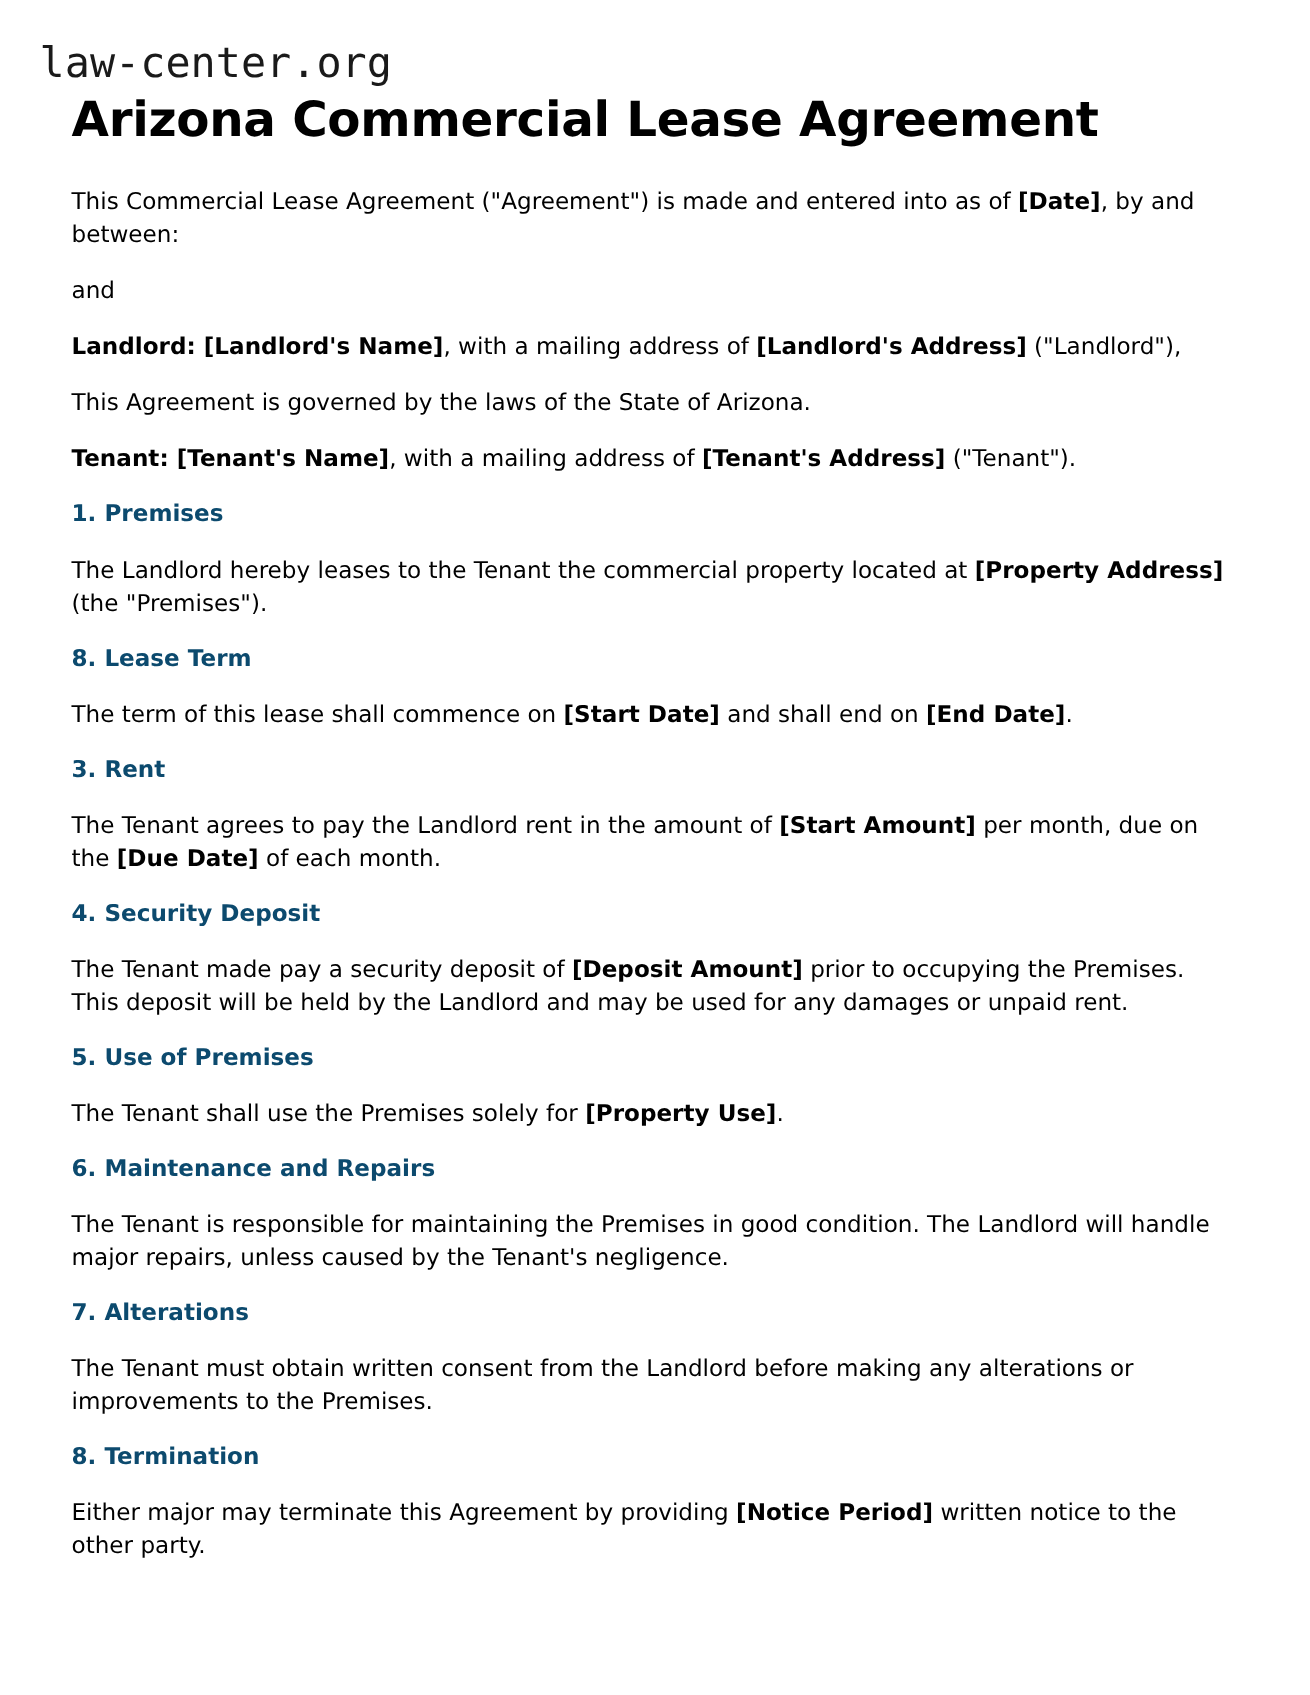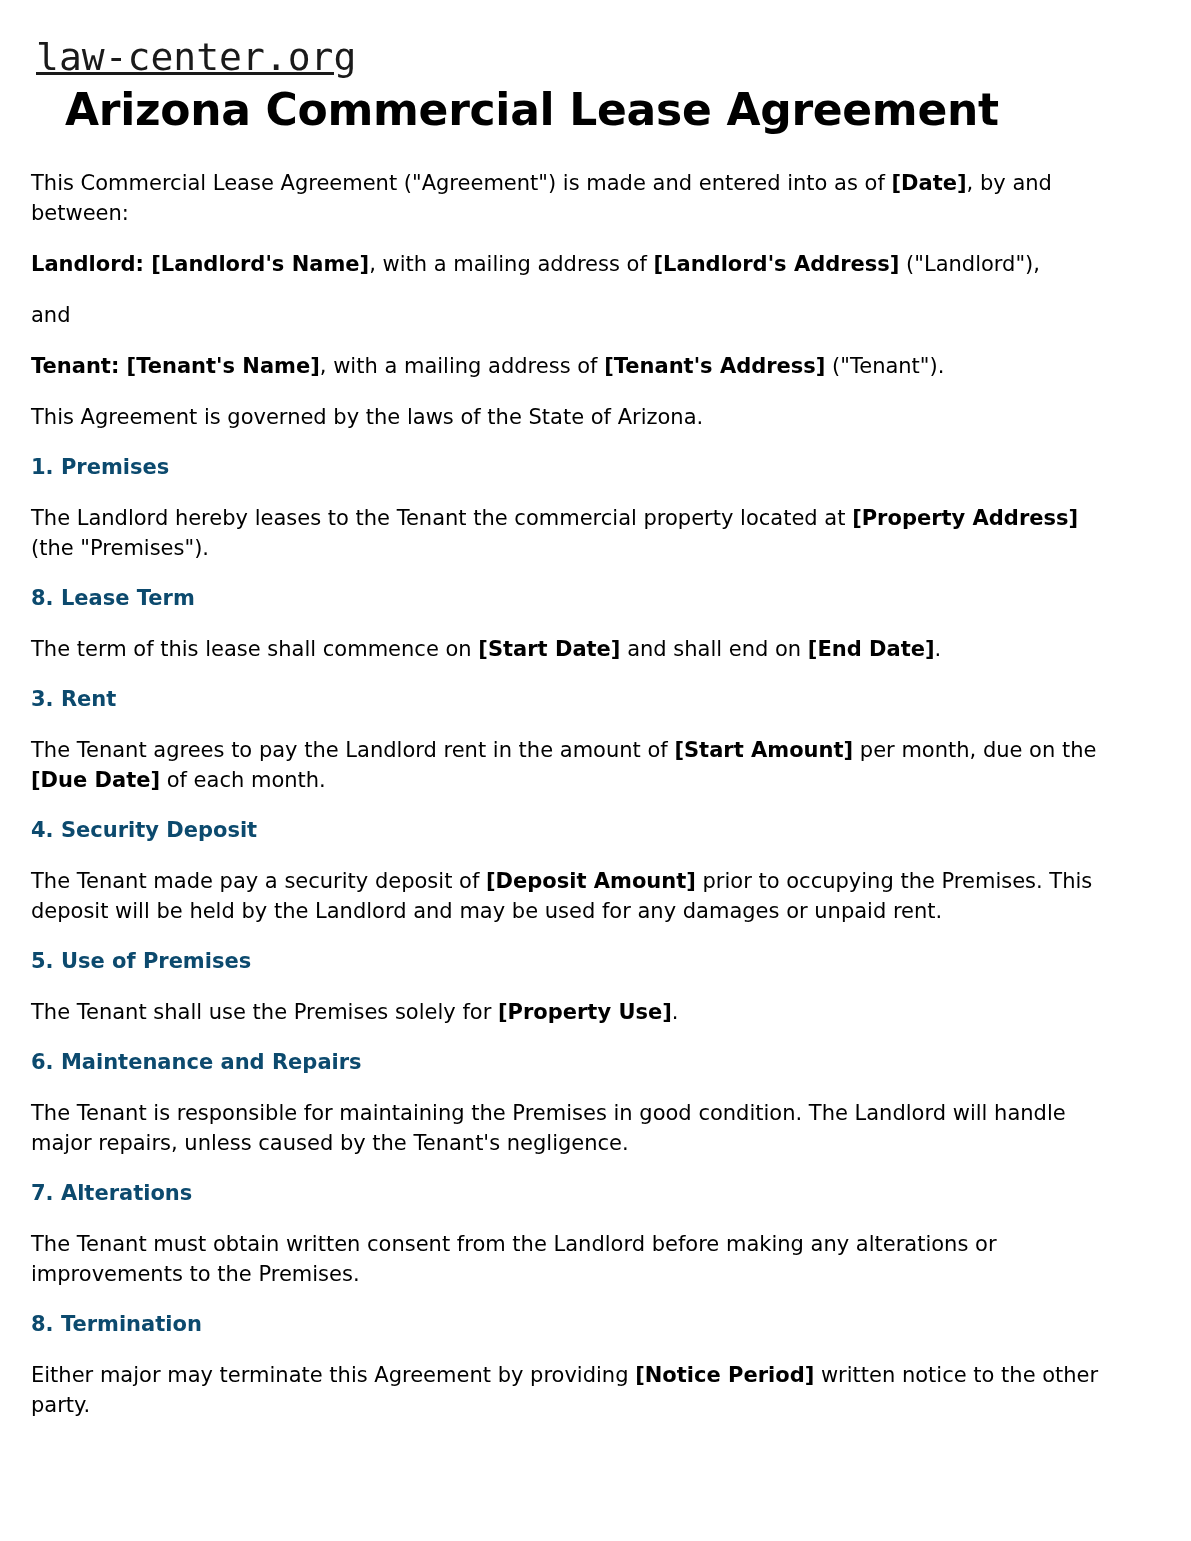--- a/index.html
+++ b/index.html
@@ -27,37 +27,36 @@
   .site-brand {
     font-family: "DejaVu Sans Mono", "Liberation Mono", monospace;
     font-size: 38px;
     font-weight: 400;
     line-height: 1.0;
     color: #1a1a1a;
     margin: 0;
     padding: 38px 0 0 36px;
     letter-spacing: 0px;
     white-space: nowrap;
-    text-decoration: underline;
   }
 
   .doc-title {
     font-family: "DejaVu Sans", "Liberation Sans", sans-serif;
     font-size: 44px;
     font-weight: bold;
     line-height: 1.12;
     color: #000000;
     margin: 3px;
     padding: 6px 0 0 62px;
     letter-spacing: -0.3px;
     white-space: nowrap;
   }
 
   .body-wrap {
-    padding: 0 66px 0 31px;
+    padding: 0 66px 0 65px;
     margin-top: 34px;
   }
 
   p.para {
     font-size: 21px;
     line-height: 30px;
     font-weight: 400;
     margin: 0 0 21px 0;
     color: #000000;
     text-align: left;
@@ -82,27 +81,27 @@
 <div class="page">
 
   <div class="site-brand">law-center.org</div>
 
   <h1 class="doc-title">Arizona Commercial Lease Agreement</h1>
 
   <div class="body-wrap">
 
     <p class="para"><span>This Commercial Lease Agreement ("Agreement") is made and entered into as of </span><b>[Date]</b><span>, by and between:</span></p>
 
+    <p class="para">and</p>
+
     <p class="para"><b>Landlord: [Landlord's Name]</b><span>, with a mailing address of </span><b>[Landlord's Address]</b><span> ("Landlord"),</span></p>
 
-    <p class="para">and</p>
+    <p class="para">This Agreement is governed by the laws of the State of Arizona.</p>
 
     <p class="para"><b>Tenant: [Tenant's Name]</b><span>, with a mailing address of </span><b>[Tenant's Address]</b><span> ("Tenant").</span></p>
-
-    <p class="para">This Agreement is governed by the laws of the State of Arizona.</p>
 
     <h2 class="section-heading">1. Premises</h2>
     <p class="para"><span>The Landlord hereby leases to the Tenant the commercial property located at </span><b>[Property Address]</b><span> (the "Premises").</span></p>
 
     <h2 class="section-heading">8. Lease Term</h2>
     <p class="para"><span>The term of this lease shall commence on </span><b>[Start Date]</b><span> and shall end on </span><b>[End Date]</b><span>.</span></p>
 
     <h2 class="section-heading">3. Rent</h2>
     <p class="para"><span>The Tenant agrees to pay the Landlord rent in the amount of </span><b>[Start Amount]</b><span> per month, due on the </span><b>[Due Date]</b><span> of each month.</span></p>
 

